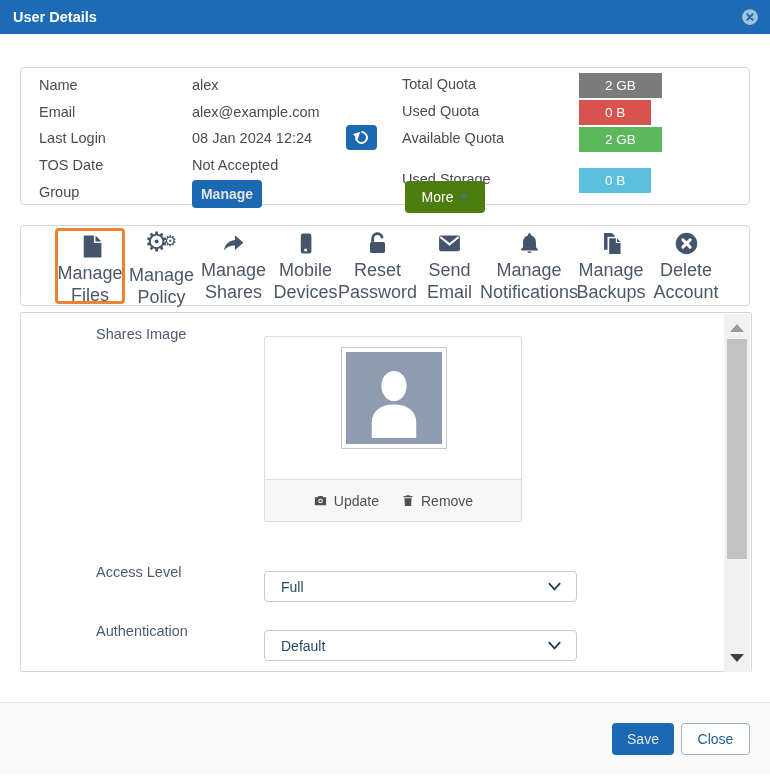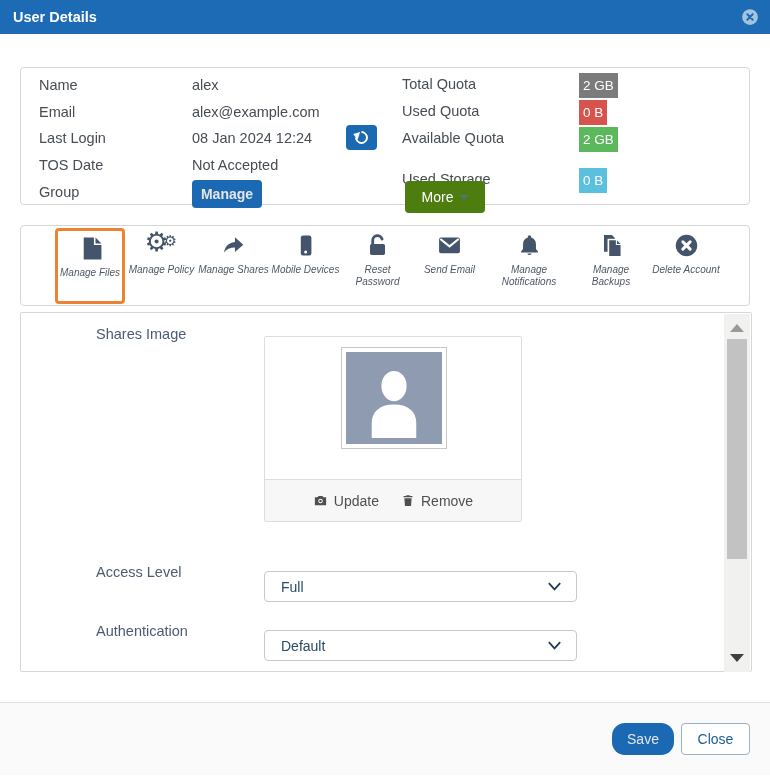--- a/index.html
+++ b/index.html
@@ -13,37 +13,37 @@
 
   
   .panel{position:absolute;border:1px solid #d7d7d7;border-radius:4px;background:#fff;box-sizing:border-box;}
 
   
   #info-panel{left:20px;top:67px;width:730px;height:138px;}
   .ilabel{position:absolute;left:18px;font-size:14.5px;color:#474d54;}
   .ivalue{position:absolute;left:171px;font-size:14.5px;color:#474d54;}
   .rrow{position:absolute;left:381px;display:flex;align-items:flex-start;}
   .rlabel{width:177px;font-size:14.5px;color:#474d54;padding-top:3px;}
-  .badge{display:inline-block;color:#fff;font-size:13.5px;line-height:25px;padding:0 4px;white-space:nowrap;}
+  .badge{display:inline-block;color:#fff;font-size:13.5px;line-height:25px;padding:0 26px;white-space:nowrap;}
   .btn{display:inline-flex;align-items:center;justify-content:center;border:none;border-radius:4px;font-family:"Liberation Sans",sans-serif;cursor:pointer;box-sizing:border-box;}
   .btn-primary{background:#1a69b2;color:#e5e5e5;}
   .btn-info{background:#4d7c0f;color:#fff;}
   #manage-btn{position:absolute;left:171px;top:112px;width:70px;height:28px;font-size:14px;font-weight:bold;}
   #refresh-btn{position:absolute;left:325px;top:57px;width:31px;height:25px;border-radius:4px;}
   #more-btn{position:absolute;left:384px;top:113px;width:80px;height:32px;font-size:14px;gap:7px;}
   .caret-down{width:0;height:0;border-left:4.5px solid transparent;border-right:4.5px solid transparent;border-top:5px solid #4e7486;}
   .undo-wrap{position:relative;width:15px;height:15px;}
   .undo-ring{position:absolute;left:1px;top:1px;width:9px;height:9px;border:2.4px solid #fff;border-radius:50%;border-left-color:transparent;transform:rotate(45deg);}
   .undo-head{position:absolute;left:-1px;top:1px;width:0;height:0;border-top:4px solid transparent;border-bottom:4px solid transparent;border-right:6px solid #fff;transform:rotate(18deg);}
 
   
   #toolbar-panel{left:20px;top:225px;width:730px;height:81px;display:flex;align-items:center;padding-left:34px;}
   .tool{display:flex;flex-direction:column;align-items:center;justify-content:flex-start;height:70px;box-sizing:border-box;cursor:pointer;margin-right:1px;}
   .tool .ticon{height:30px;display:flex;align-items:center;justify-content:center;}
-  .tool .tlabel{font-size:10px;color:#4d5866;text-align:center;line-height:1.25;margin-top:3px;font-style:italic;}
+  .tool .tlabel{font-size:18px;color:#4d5866;text-align:center;line-height:1.25;margin-top:3px;}
   .tool.hl{border:3px solid #ec8333;border-radius:4px;height:76px;padding-top:3px;}
   .slate{fill:#44546a;}
   .gearwrap{position:relative;width:34px;height:30px;}
   .gear-big{position:absolute;left:0;top:-4px;font-size:27px;color:#44546a;line-height:30px;}
   .gear-small{position:absolute;left:19px;top:2px;font-size:15px;color:#44546a;line-height:15px;}
 
   
   #content-panel{left:20px;top:312px;width:732px;height:360px;border-radius:2px;}
   .flabel{position:absolute;left:75px;font-size:14.5px;color:#4c5b72;}
   #profile-card{position:absolute;left:243px;top:23px;width:258px;height:186px;border:1px solid #ddd;border-radius:2px;box-sizing:border-box;}
@@ -54,21 +54,21 @@
   .select{position:absolute;left:243px;width:313px;height:31px;border:1px solid #c9c9c9;border-radius:4px;background:#fff;display:flex;align-items:center;justify-content:space-between;padding:0 13px 0 16px;box-sizing:border-box;font-size:14px;color:#2b4a66;cursor:pointer;}
 
   
   #scrollbar{position:absolute;right:1px;top:1px;width:26px;height:358px;background:#f1f1f0;}
   #scroll-up{position:absolute;left:6px;top:10px;width:0;height:0;border-left:7px solid transparent;border-right:7px solid transparent;border-bottom:8px solid #9a9a9a;cursor:pointer;}
   #scroll-thumb{position:absolute;left:3px;top:25px;width:20px;height:220px;background:#c2c2c2;cursor:pointer;}
   #scroll-down{position:absolute;left:6px;top:340px;width:0;height:0;border-left:7px solid transparent;border-right:7px solid transparent;border-top:8px solid #3f3f3f;cursor:pointer;}
 
   
   #footer{position:absolute;left:0;top:702px;width:770px;height:72px;background:#fafafa;border-top:1px solid #e2e2e2;}
-  #save-btn{position:absolute;left:612px;top:20px;width:62px;height:32px;font-size:14px;border-radius:13px;}
+  #save-btn{position:absolute;left:612px;top:20px;width:62px;height:32px;font-size:14px;}
   #close-btn{position:absolute;left:681px;top:20px;width:69px;height:32px;background:#fff;border:1px solid #9ab1c8;border-radius:4px;color:#1c5d93;font-size:14px;display:inline-flex;align-items:center;justify-content:center;cursor:pointer;box-sizing:border-box;}
 </style>
 </head>
 <body>
 
 <div id="modal">
 
   <div class="titlebar">
     <span class="title">User Details</span>
     <span class="close">

